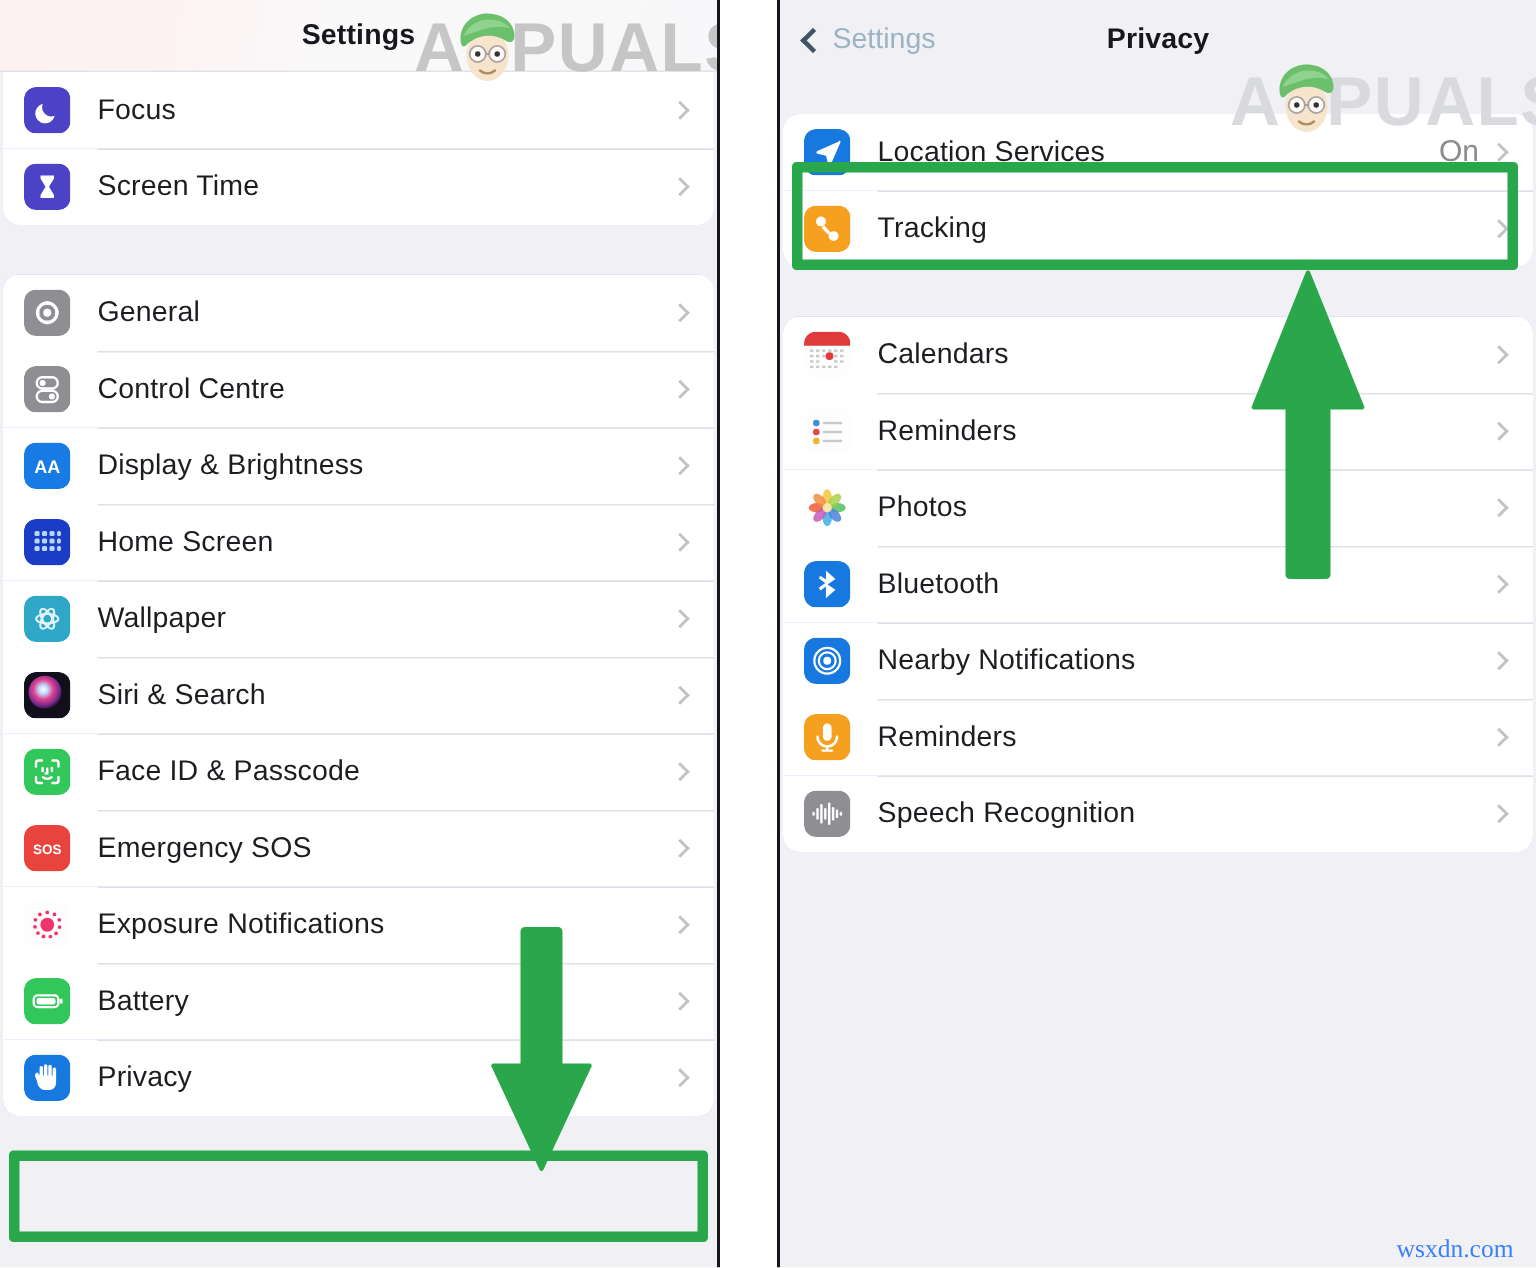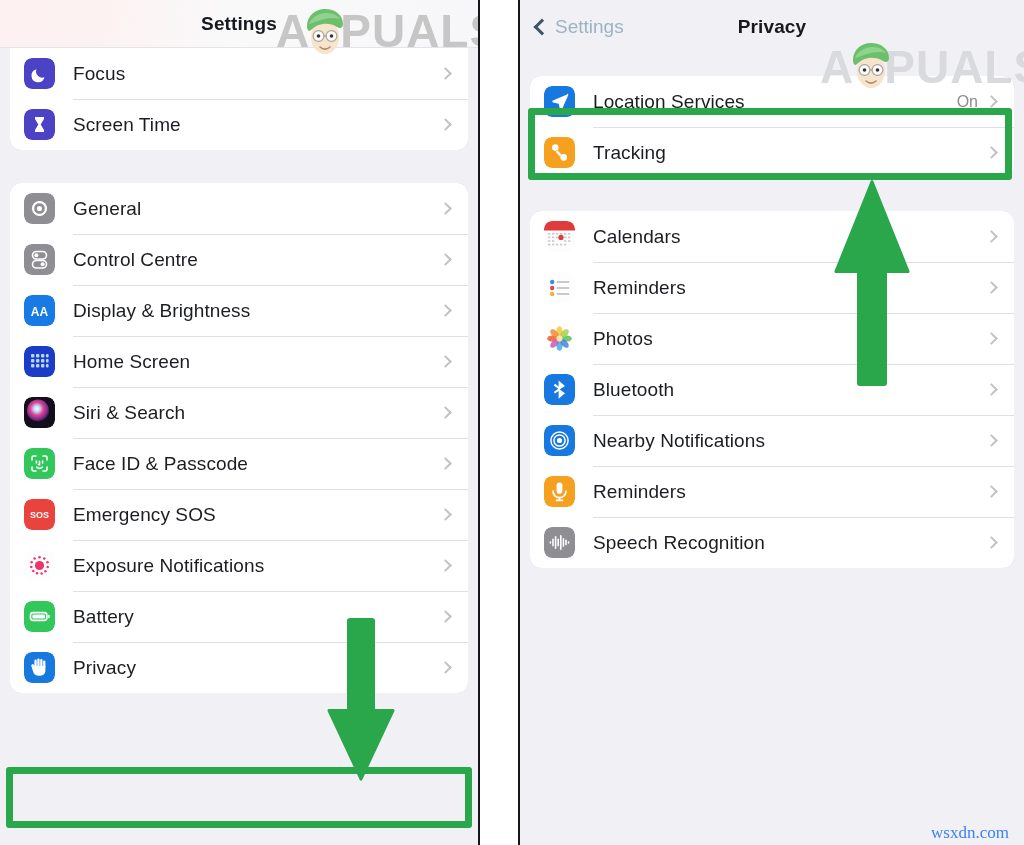--- a/index.html
+++ b/index.html
@@ -62,21 +62,21 @@
     margin-right:2px;
   }
   .nav-back-label { color:#9cb3c4; font-size:19px; }
 
   
   .body-area { position: relative; padding: 0; }
 
   .group {
     background: #c4b5fd;
     border-radius: 11px;
-    margin: 0 10px;
+    margin: 0 2px;
     overflow: hidden;
   }
   .group.top-cut { border-top-left-radius: 0; border-top-right-radius: 0; }
 
   .row {
     position: relative;
     display: flex;
     align-items: center;
     height: 51px;
     padding-left: 14px;
@@ -98,21 +98,21 @@
   }
   .row .label {
     margin-left: 18px;
     font-size: 19px;
     color: #1b1d21;
     letter-spacing: .1px;
     white-space: nowrap;
   }
   .row .spacer { flex: 1 1 auto; }
   .row .value {
-    font-size: 16px;
+    font-size: 20px;
     color: #8b8b90;
     margin-right: 9px;
   }
   .chev {
     width: 9px; height: 9px;
     border-top: 2.5px solid #c2c2c6;
     border-right: 2.5px solid #c2c2c6;
     transform: rotate(45deg);
     margin-right: 18px;
     flex: 0 0 auto;
@@ -274,20 +274,36 @@
                   <rect x="22" y="18" width="2.6" height="3.4" rx="1"></rect>
                 </g>
               </svg>
           </span>
           <span class="label">Home Screen</span>
           <span class="spacer"></span>
           <span class="chev"></span>
         </div>
 
 
+        <div class="row">
+          <span class="ico">
+            <svg viewBox="0 0 31 31">
+                <rect width="31" height="31" rx="8" fill="#2FA8C8"></rect>
+                <g fill="none" stroke="#dff4fb" stroke-width="1.4">
+                  <circle cx="15.5" cy="15.5" r="3.4"></circle>
+                  <ellipse cx="15.5" cy="15.5" rx="7.4" ry="3.2"></ellipse>
+                  <ellipse cx="15.5" cy="15.5" rx="7.4" ry="3.2" transform="rotate(60 15.5 15.5)"></ellipse>
+                  <ellipse cx="15.5" cy="15.5" rx="7.4" ry="3.2" transform="rotate(120 15.5 15.5)"></ellipse>
+                </g>
+              </svg>
+          </span>
+          <span class="label">Wallpaper</span>
+          <span class="spacer"></span>
+          <span class="chev"></span>
+        </div>
 
         <div class="row">
           <span class="ico">
             <svg viewBox="0 0 31 31">
                 <defs>
                   <radialGradient id="sg" cx="45%" cy="42%" r="62%">
                     <stop offset="0%" stop-color="#ffffff"></stop>
                     <stop offset="22%" stop-color="#bdd9ff"></stop>
                     <stop offset="48%" stop-color="#e0438f"></stop>
                     <stop offset="78%" stop-color="#7a2a8c"></stop>

